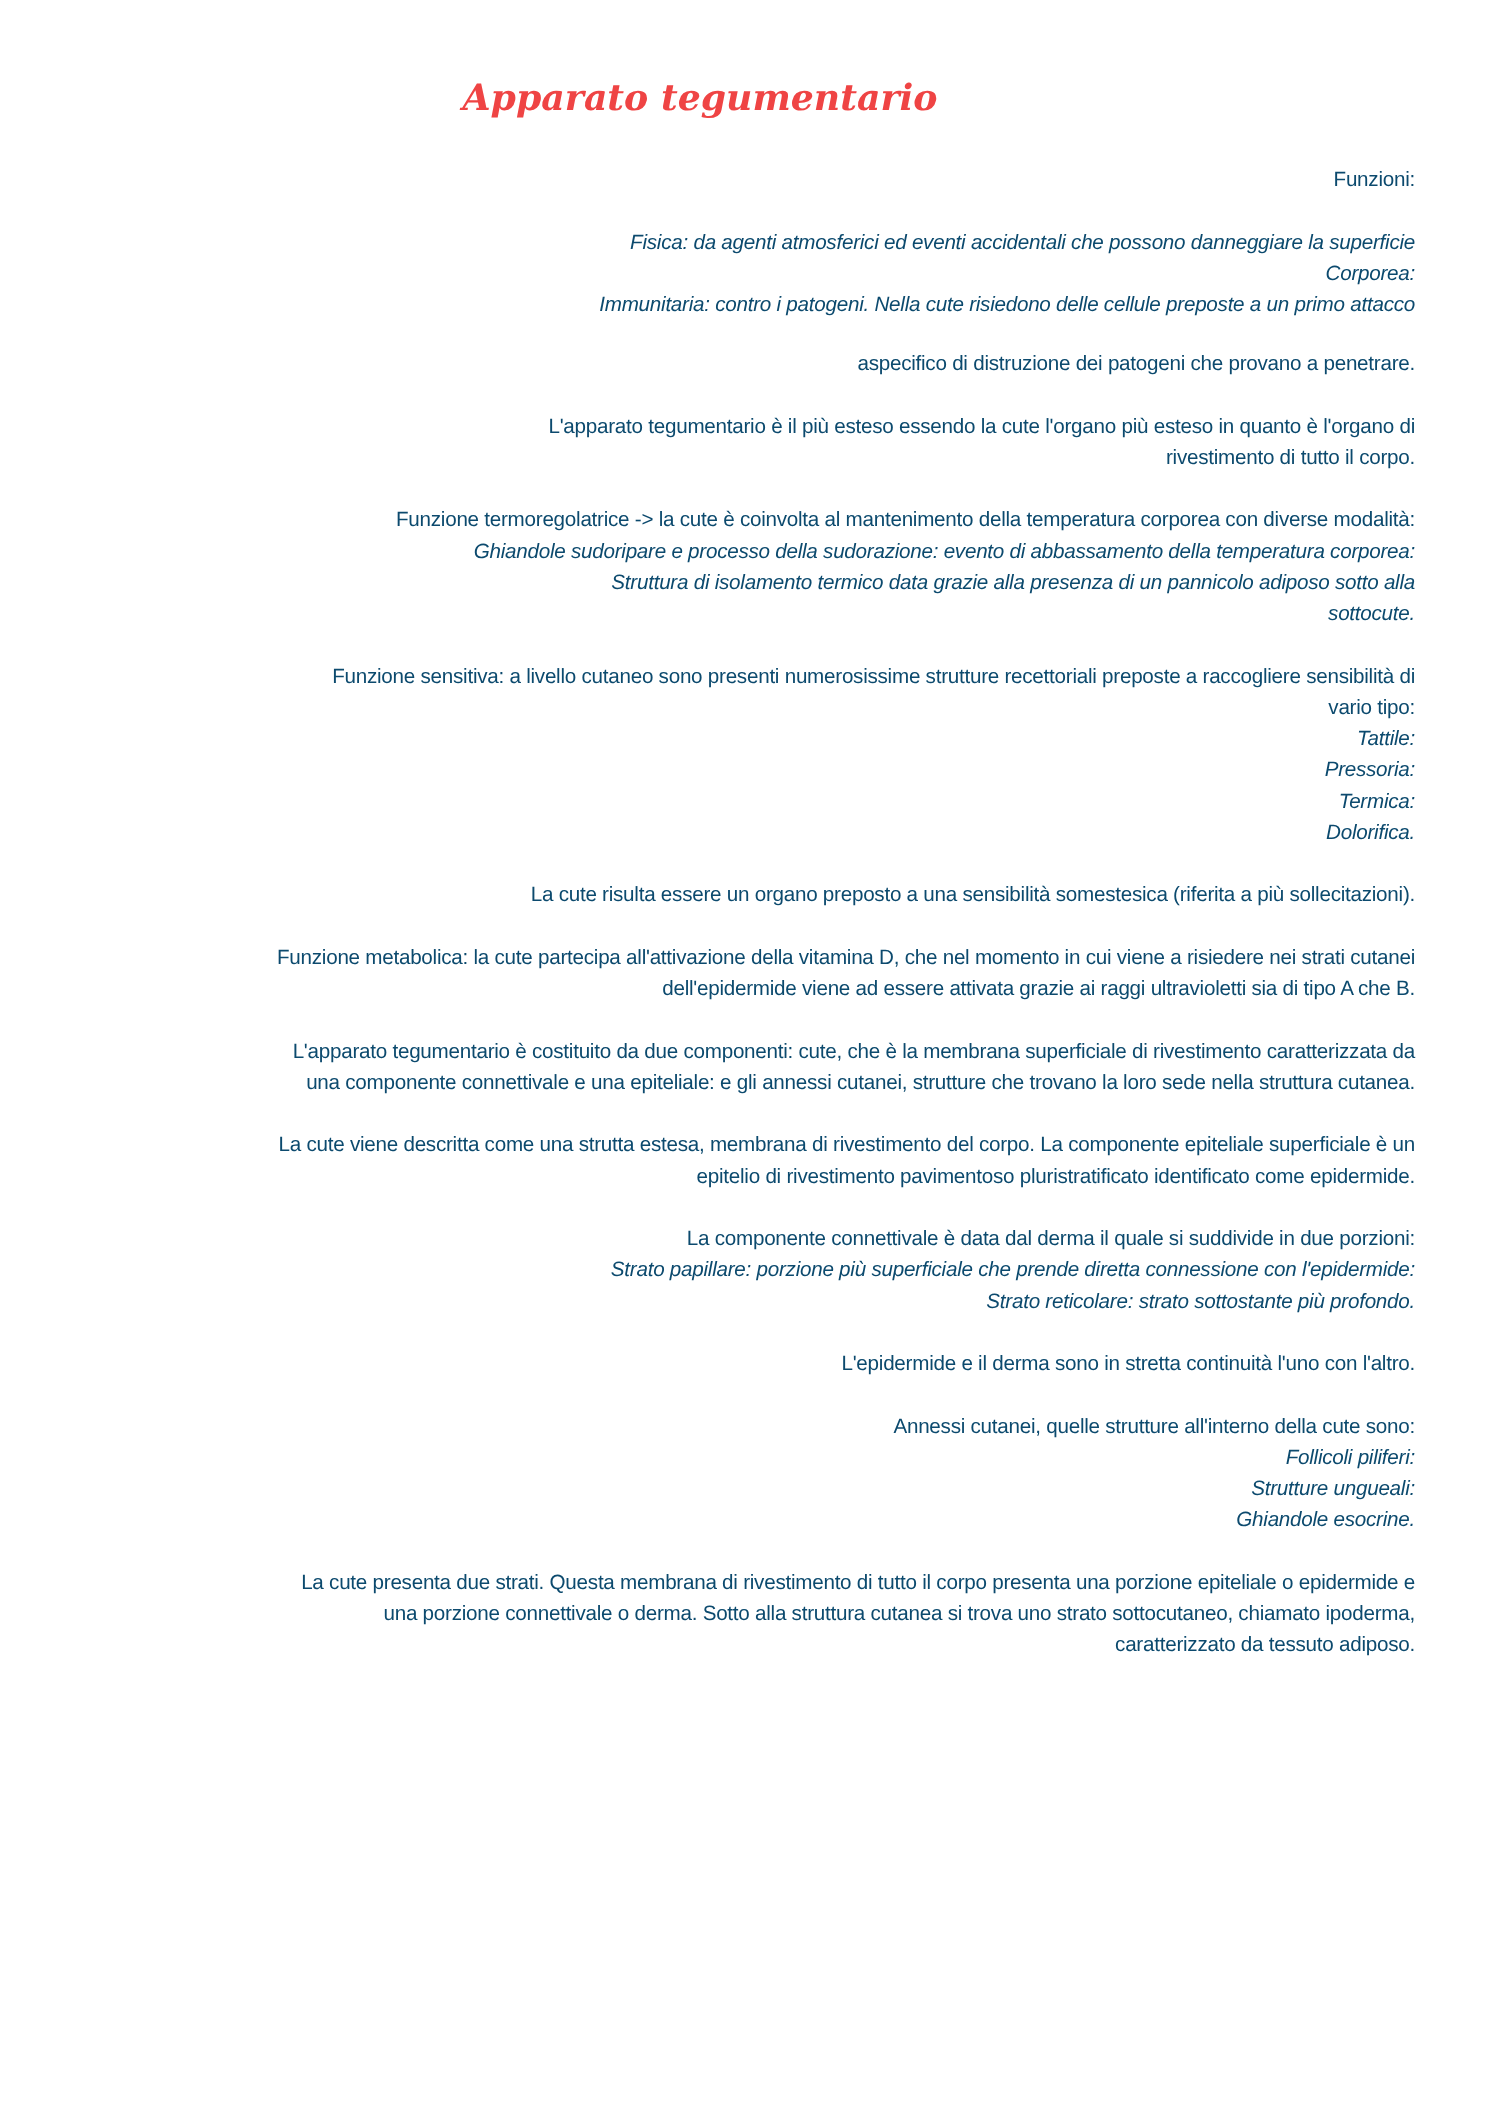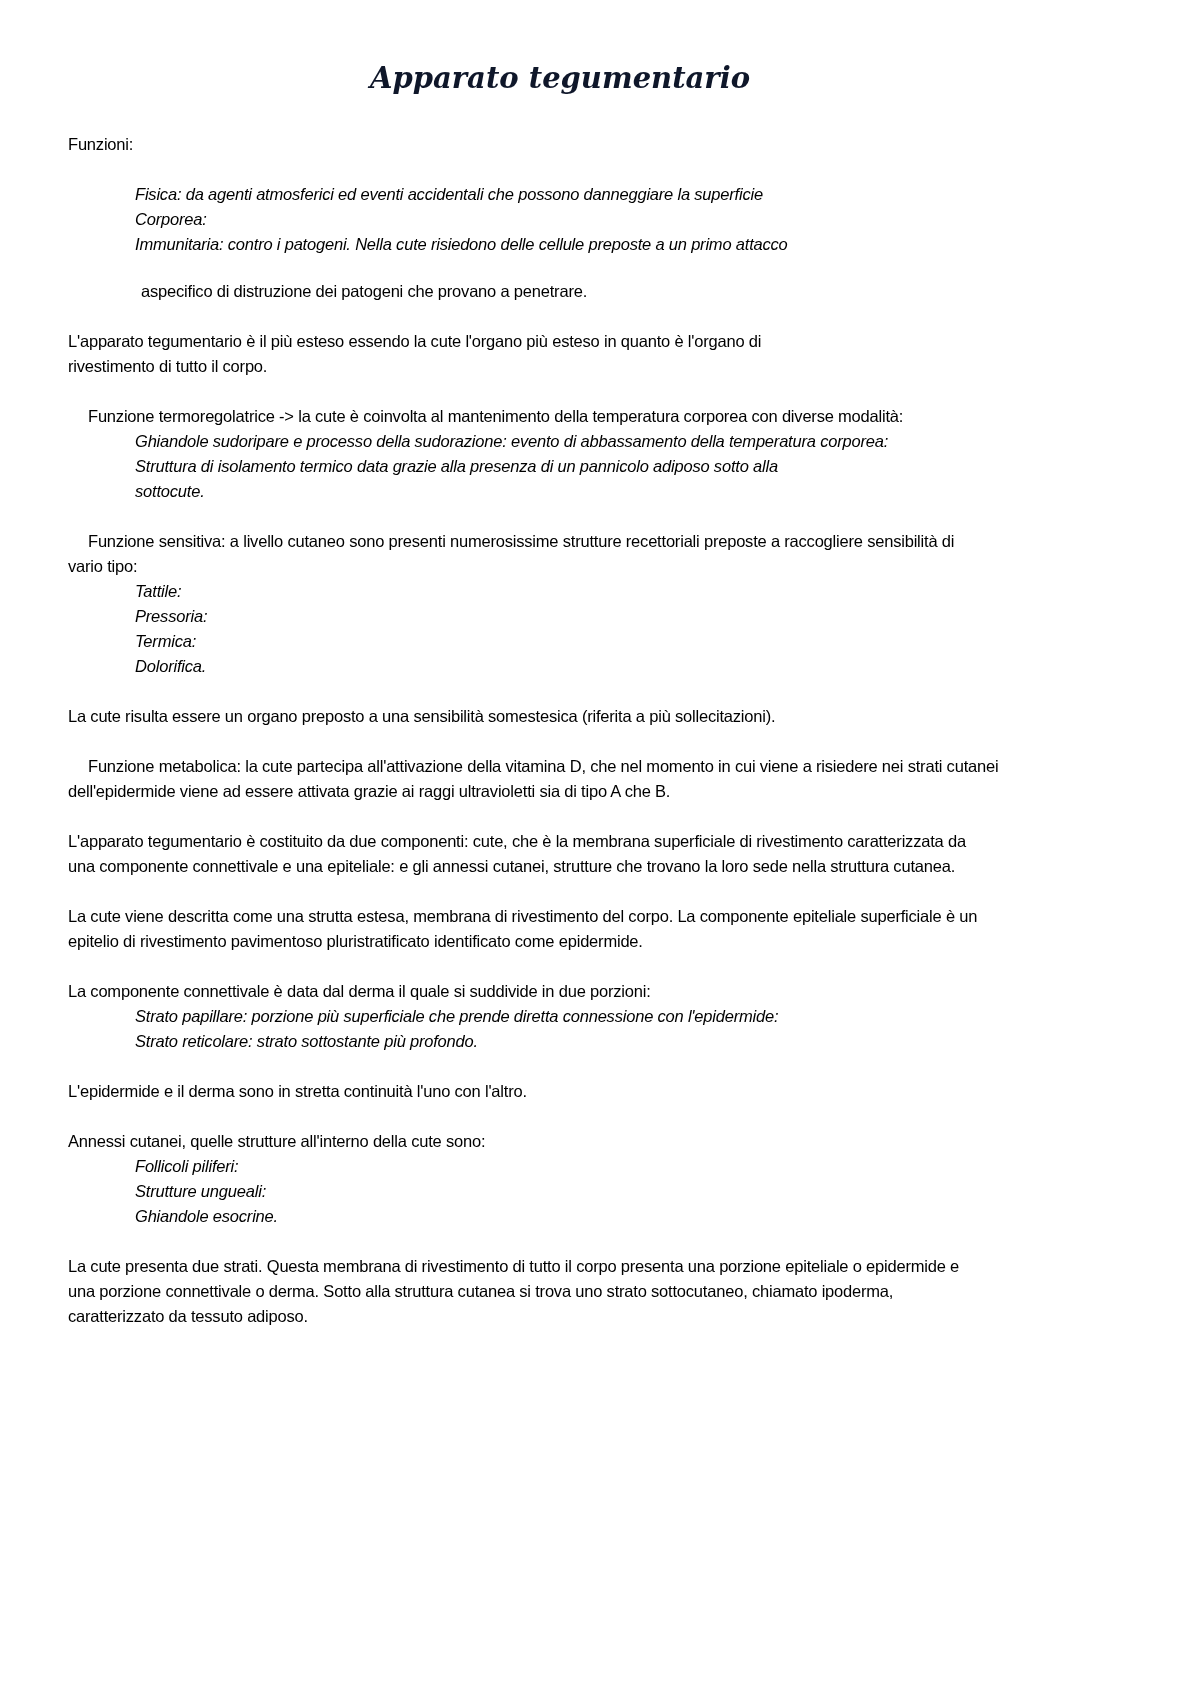--- a/index.html
+++ b/index.html
@@ -24,37 +24,38 @@
   }
   .title {
     font-family: "DejaVu Serif", serif;
     font-style: italic;
     font-weight: 700;
     font-size: 29px;
     line-height: 44px;
     text-align: center;
     margin: 0 0 32px 0;
     transform: translateX(-40px);
-    color: #0f172a;
+    color: #ef4444;
   }
   .content {
     font-size: 16.5px;
     letter-spacing: -0.2px;
   }
   .para {
     margin: 0 0 25px 0;
   }
   .para:last-child {
     margin-bottom: 0;
   }
   .line {
     height: 25px;
     line-height: 25px;
     white-space: pre;
-    color: #000000;
+    color: #0c4a6e;
+    text-align: right;
   }
   .i0 { padding-left: 0; }
   .i1 { padding-left: 20px; }
   .i2 { padding-left: 67px; font-style: italic; }
   .i3 { padding-left: 73px; margin-top: 22px; }
 </style>
 </head>
 <body>
 
 <div class="page">

